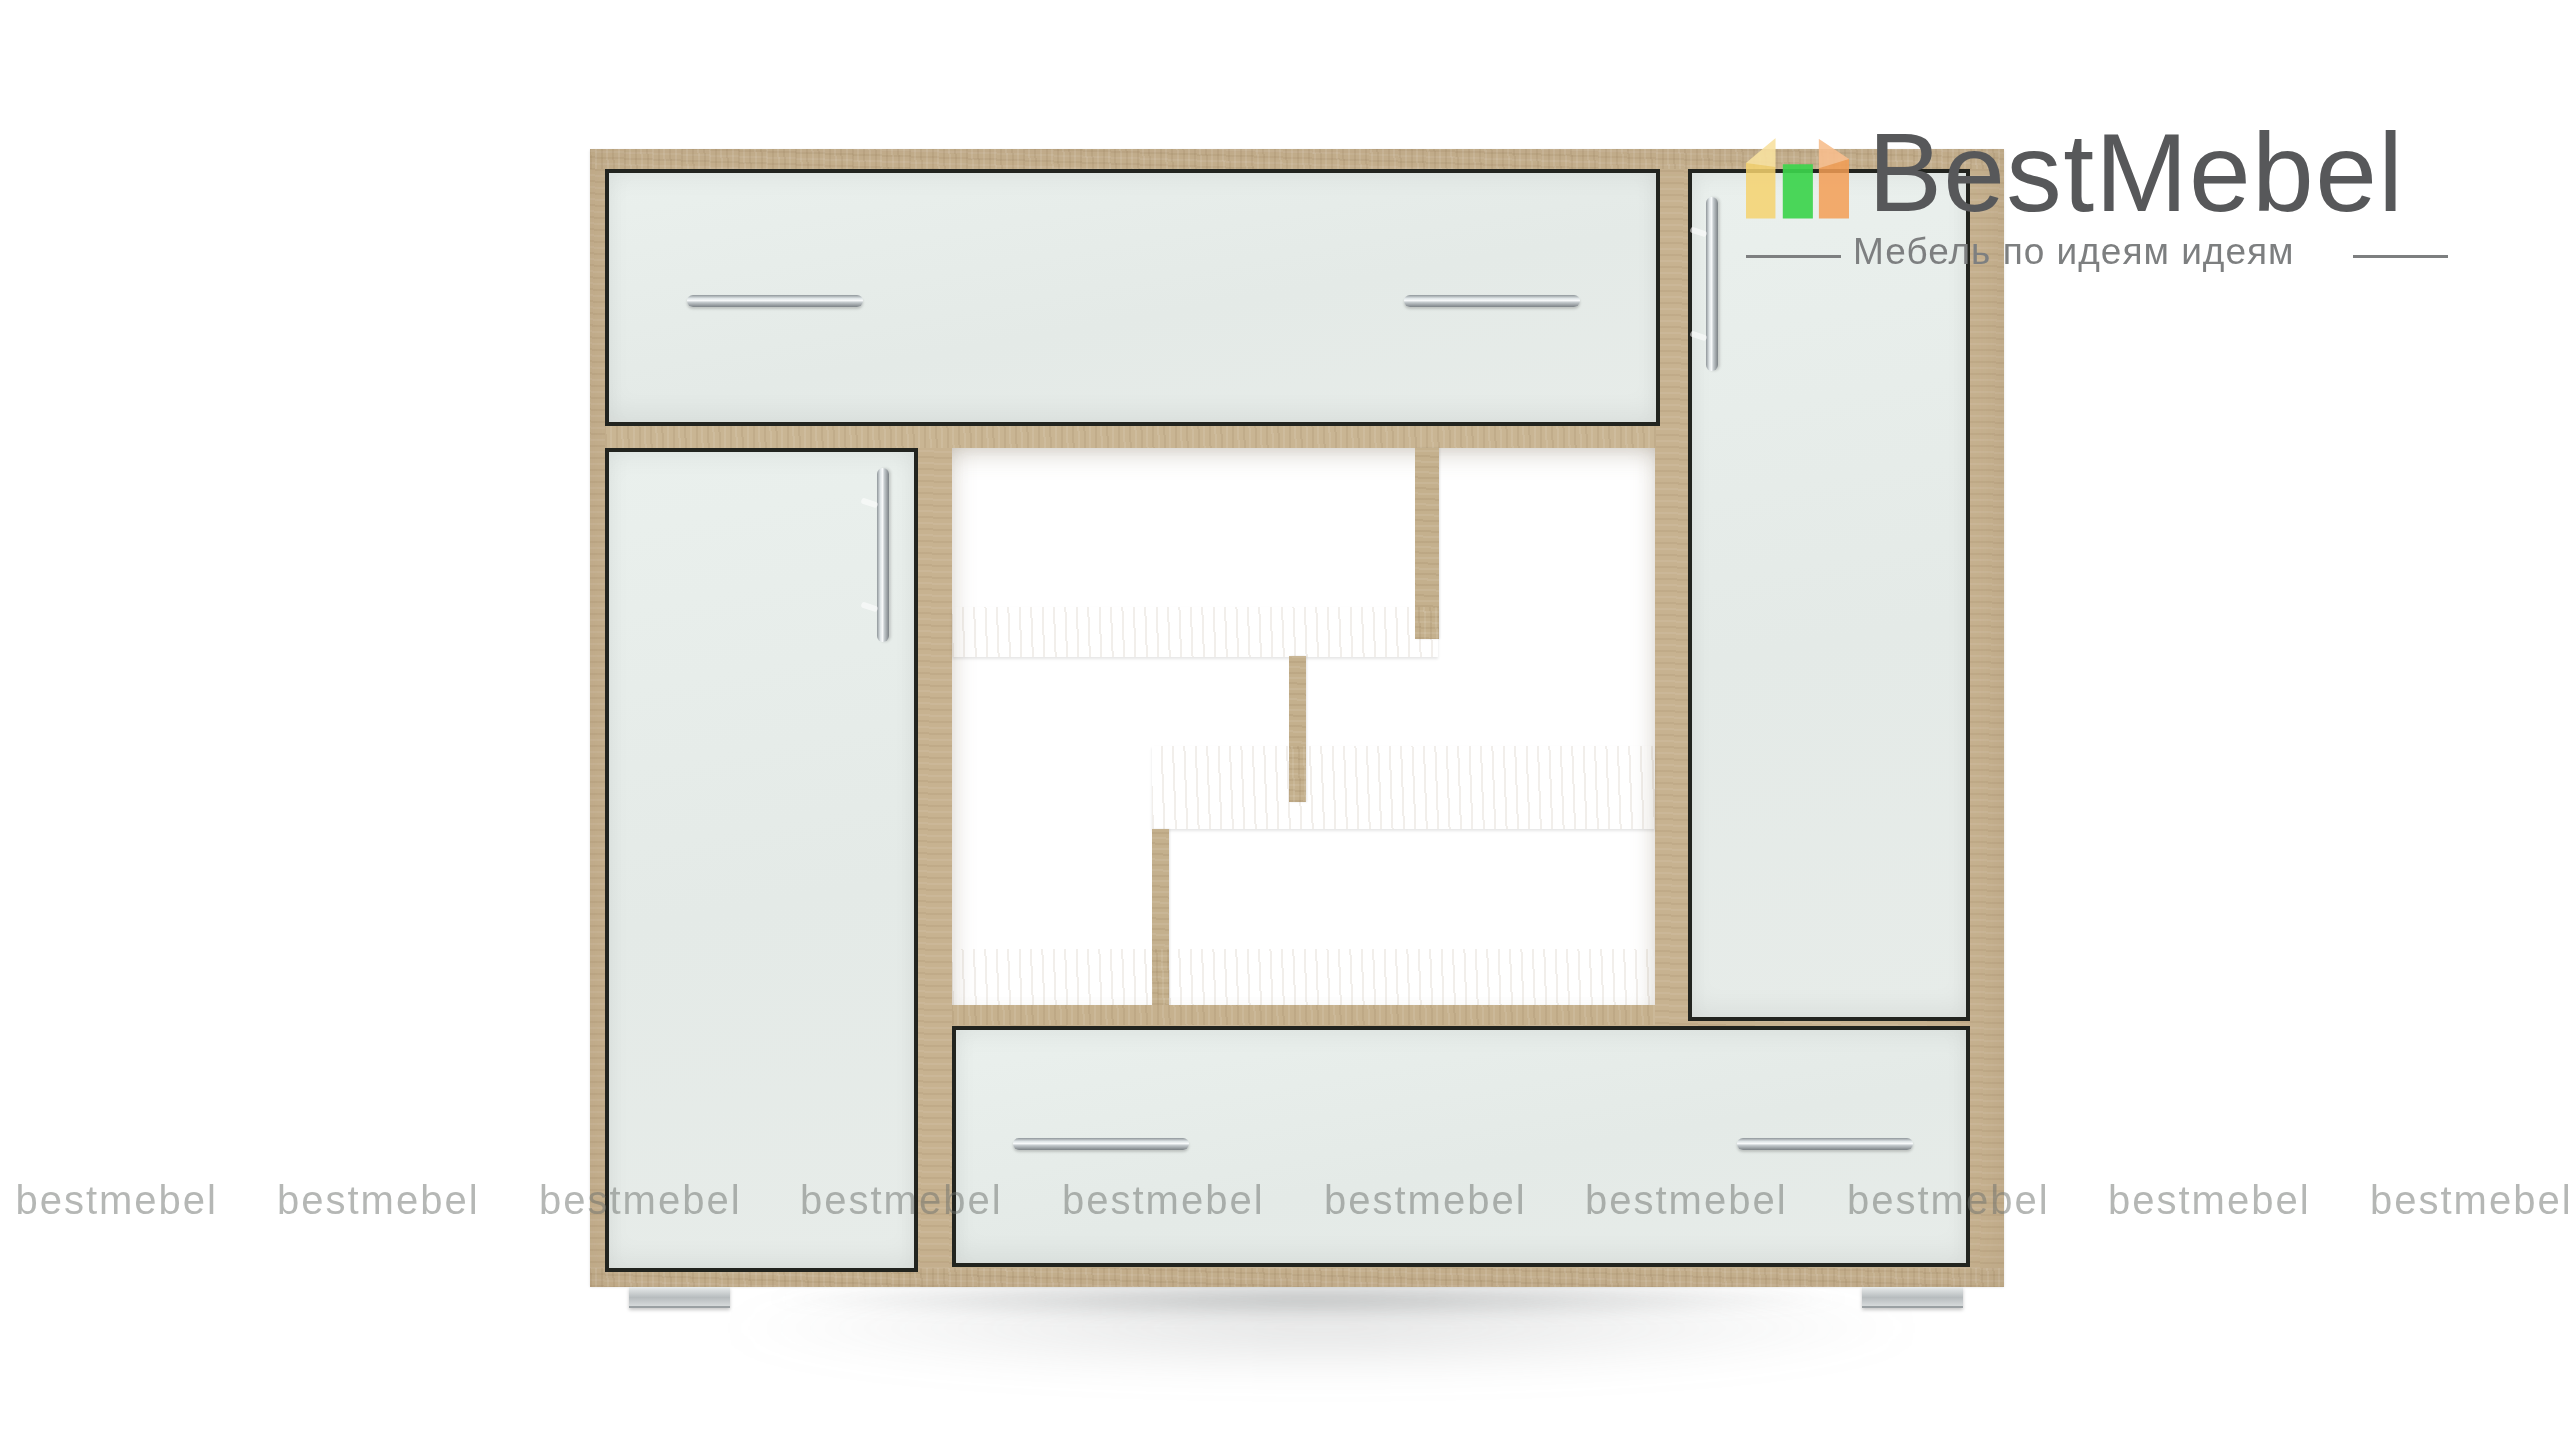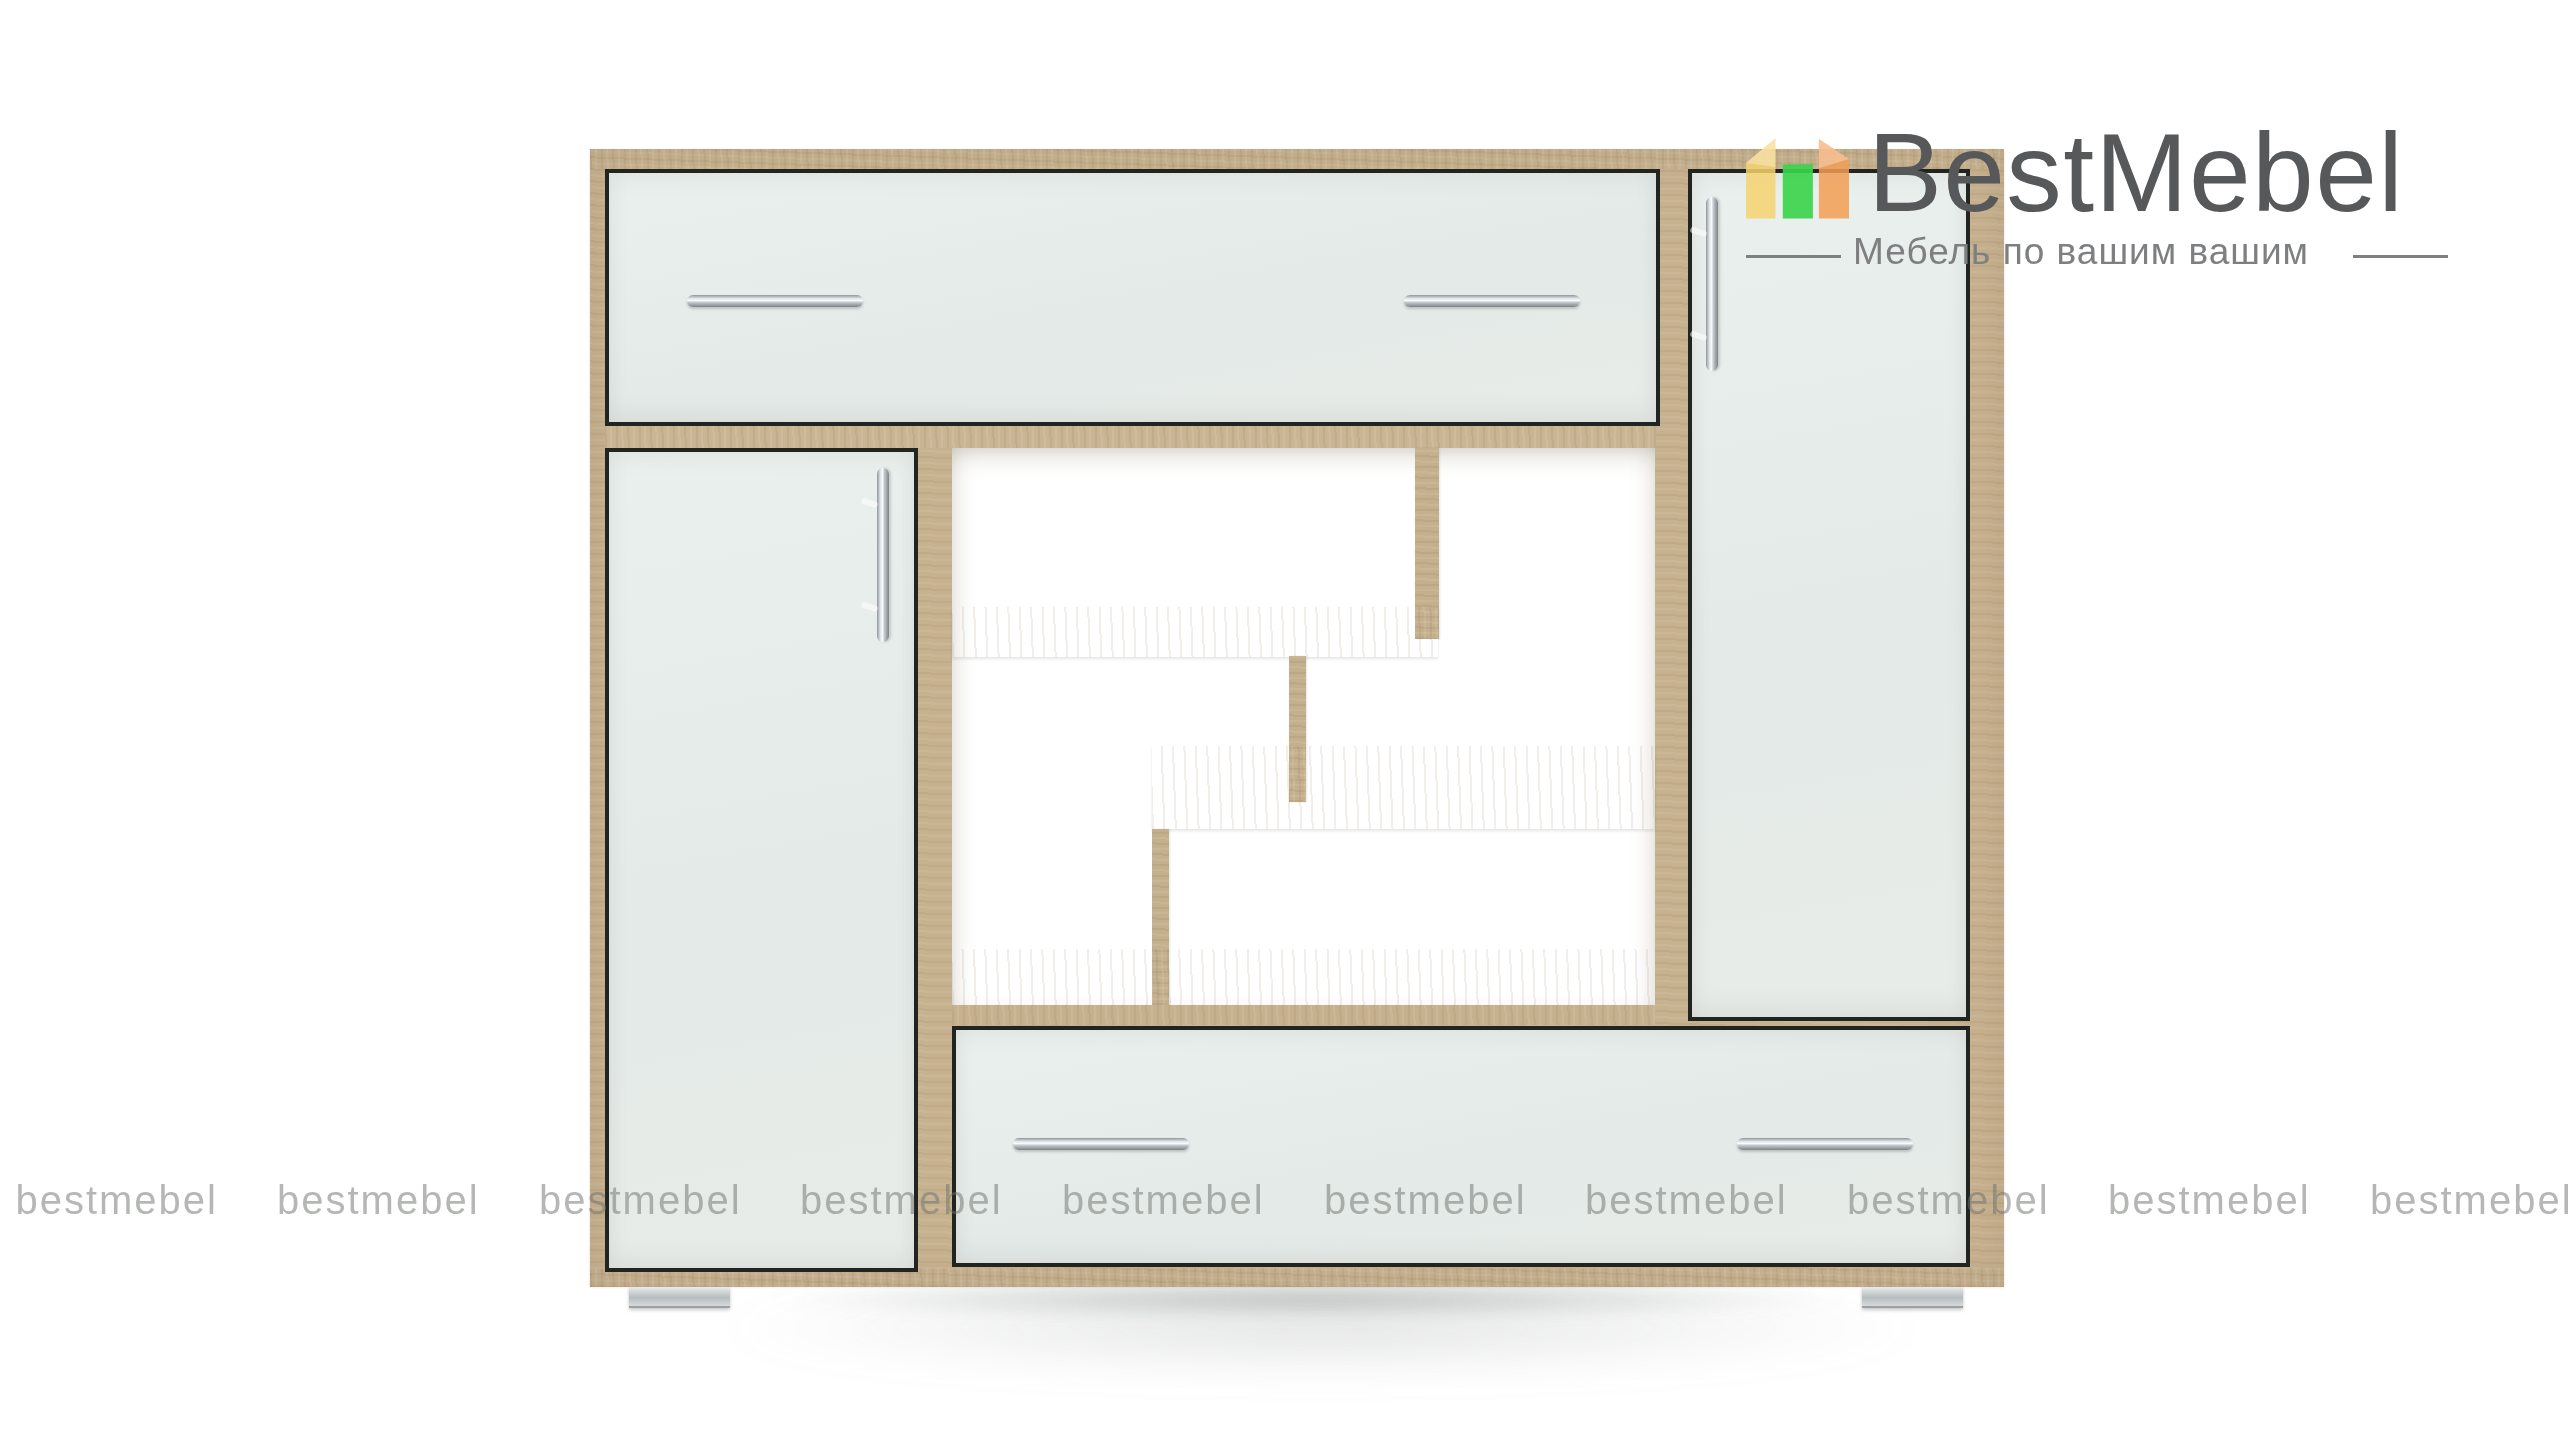--- a/index.html
+++ b/index.html
@@ -156,18 +156,18 @@
   <div class="logo">
     <svg class="logo-bars" viewBox="0 0 160 125">
       <polygon points="3,40 47,3 47,123 3,123" opacity="0.85" fill="#f5d26e"></polygon>
       <polygon points="3,40 47,3 47,46" fill="rgba(255,255,255,0.30)"></polygon>
       <polygon points="58,42 103,42 103,123 58,123" opacity="0.92" fill="#3cd44c"></polygon>
       <polygon points="112,4 157,34 157,123 112,123" opacity="0.85" fill="#f39e55"></polygon>
       <polygon points="112,4 157,34 112,48" fill="rgba(255,255,255,0.30)"></polygon>
     </svg>
     <div class="logo-title">BestMebel</div>
     <div class="tag-dash dash-left"></div>
-    <div class="logo-tagline">Мебель по вашим вашим</div>
+    <div class="logo-tagline">Мебель по идеям идеям</div>
     <div class="tag-dash dash-right"></div>
   </div>
 
 </div>
 
 
 </body></html>

